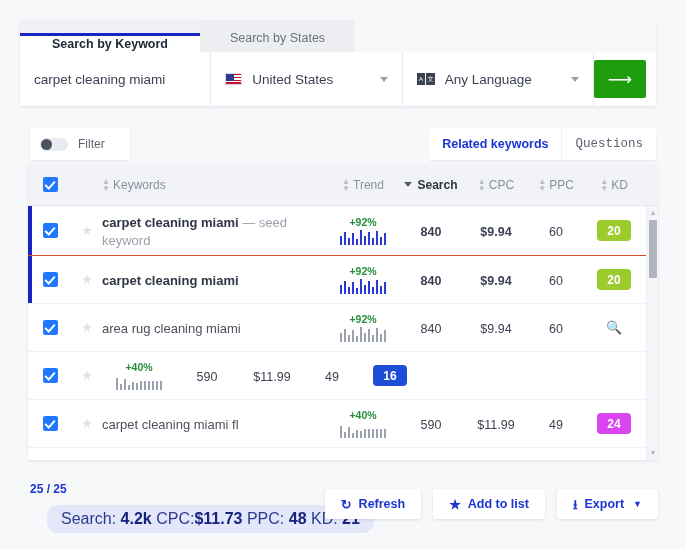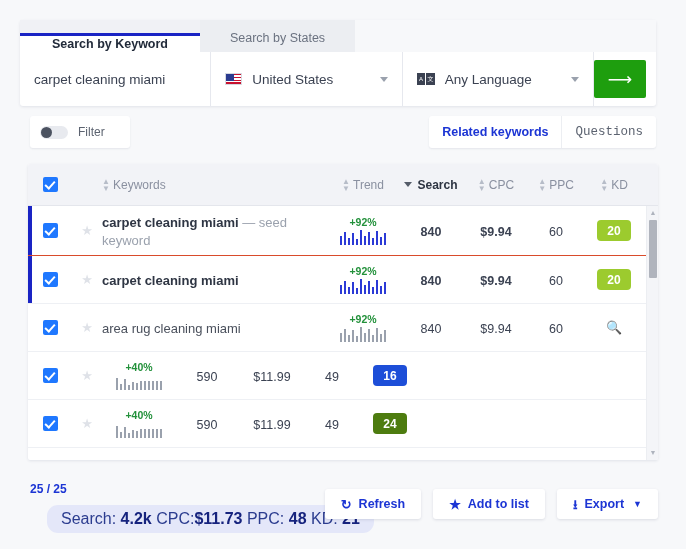--- a/index.html
+++ b/index.html
@@ -76,21 +76,21 @@
   }
   .go-btn {
     width: 52px; margin: 8px 10px 8px 0; background: #1e9e0e;
     border-radius: 2px; display: flex; align-items: center;
     justify-content: center; cursor: pointer; color: #fff;
     font-size: 17px; flex: none;
   }
 
   
   .mid-row {
-    position: absolute; left: 20px; top: 116px; width: 636px; height: 34px;
+    position: absolute; left: 20px; top: 128px; width: 636px; height: 34px;
   }
   .filter-box {
     position: absolute; left: 10px; top: 0; height: 32px; width: 100px;
     background: #fff; border-radius: 3px; display: flex; align-items: center;
     padding: 0 10px; box-shadow: 0 1px 2px rgba(30,40,80,.09); cursor: pointer;
   }
   .toggle {
     width: 28px; height: 13px; border-radius: 7px; background: #e8eaef;
     position: relative; margin-right: 10px; flex: none;
   }
@@ -467,20 +467,21 @@
             <span class="kd-badge" style="background:#1d4ed8">16</span>
           </div>
         </div>
         <div class="trow">
           <div class="c-chk">
             <span class="chk"></span>
           </div>
           <div class="c-star">
             <span class="star">★</span>
           </div>
+          <div class="c-kw"><span class="kw-text">carpet cleaning miami fl</span></div>
           <div class="c-trend">
             <div class="trend-cell">
               <span class="trend-pct">+40%</span>
               <span class="spark ">
                 <i style="height:12px"></i>
                 <i style="height:6px"></i>
                 <i style="height:11px"></i>
                 <i style="height:5px"></i>
                 <i style="height:8px"></i>
                 <i style="height:7px"></i>
@@ -490,21 +491,21 @@
                 <i style="height:9px"></i>
                 <i style="height:9px"></i>
                 <i style="height:9px"></i>
               </span>
             </div>
           </div>
           <div class="c-srch"><span class="num ">590</span></div>
           <div class="c-cpc"><span class="num ">$11.99</span></div>
           <div class="c-ppc"><span class="num">49</span></div>
           <div class="c-kd">
-            <span class="kd-badge" style="background:#4d7c0f">24</span>
+            <span class="kd-badge" style="background:#d946ef">24</span>
           </div>
         </div>
         <div class="vscroll">
         <div class="sc-arr sc-up">▲</div>
         <div class="vthumb"></div>
         <div class="sc-arr sc-dn">▼</div>
       </div>
     </div>
   </div>
 

